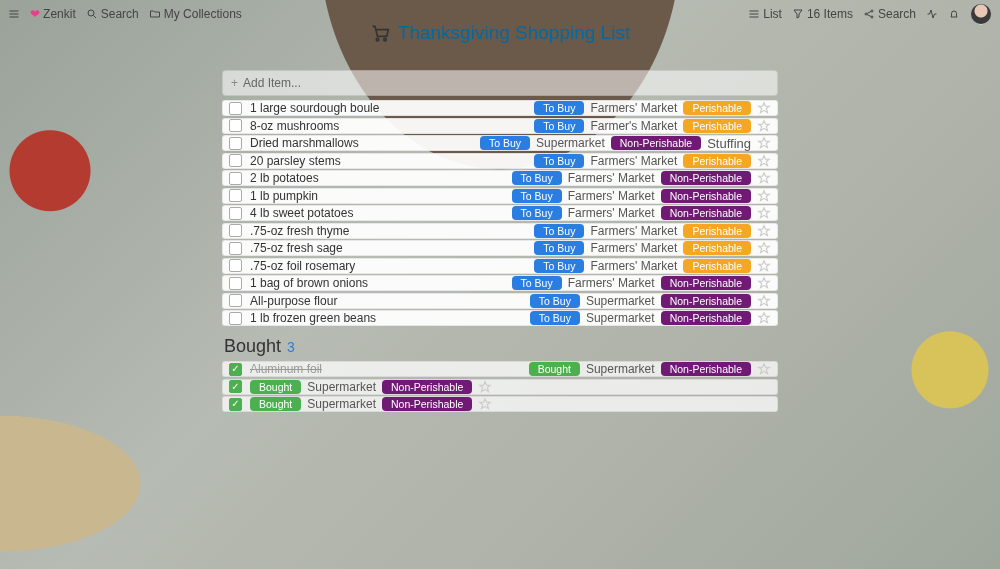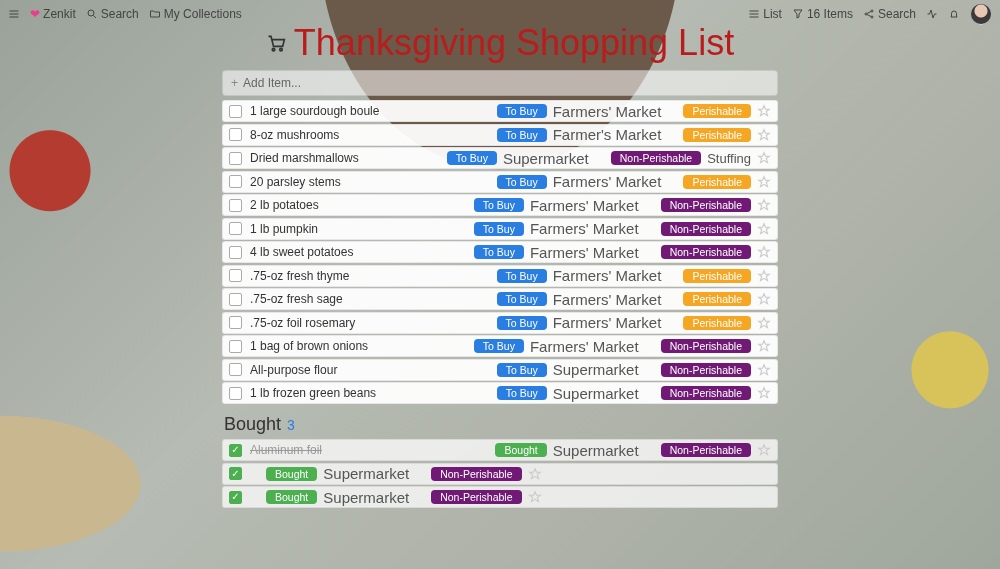--- a/index.html
+++ b/index.html
@@ -16,39 +16,39 @@
   }
   
   .topbar { position: absolute; top: 0; left: 0; right: 0; height: 28px; display: flex; align-items: center; padding: 0 8px; font-size: 12px; color: #444; z-index: 5; }
   .topbar .left, .topbar .right { display: flex; align-items: center; gap: 10px; }
   .topbar .left { flex: 1; }
   .topbar .item { display: flex; align-items: center; gap: 3px; cursor: pointer; }
   .topbar svg { width: 12px; height: 12px; }
   .avatar { width: 22px; height: 22px; border-radius: 50%; background: radial-gradient(circle at 50% 35%, #e8c8b5 0 6px, #3a3a3a 7px); border: 1px solid rgba(255,255,255,.6); }
   .heart { color: #e83e8c; }
   
-  .title-row { position: absolute; top: 22px; left: 0; right: 0; text-align: center; font-size: 36px; color: #b91c1c; display: flex; justify-content: center; align-items: center; gap: 8px; }
+  .title-row { position: absolute; top: 22px; left: 0; right: 0; text-align: center; font-size: 19px; color: #0369a1; display: flex; justify-content: center; align-items: center; gap: 8px; }
   .title-row svg { width: 20px; height: 20px; }
   
   .list-wrap { position: absolute; top: 70px; left: 222px; width: 556px; }
   .add-item { background: rgba(255,255,255,0.55); border: 1px solid rgba(0,0,0,.1); border-radius: 4px; height: 26px; display: flex; align-items: center; padding: 0 8px; font-size: 12px; color: #666; margin-bottom: 4px; cursor: text; }
   .add-item .plus { margin-right: 5px; color: #888; }
-  .row { background: rgba(255,255,255,0.94); border: 1px solid rgba(0,0,0,.08); border-radius: 3px; height: 22px; display: flex; align-items: center; padding: 0 6px; font-size: 12px; margin-bottom: 1.5px; cursor: pointer; }
+  .row { background: rgba(255,255,255,0.94); border: 1px solid rgba(0,0,0,.08); border-radius: 3px; height: 16px; display: flex; align-items: center; padding: 0 6px; font-size: 12px; margin-bottom: 1.5px; cursor: pointer; }
   .row.bought-row { background: rgba(255,255,255,0.75); }
   .chk { width: 13px; height: 13px; border: 1px solid #aaa; border-radius: 2px; background: #fff; margin-right: 8px; flex: none; display: flex; align-items: center; justify-content: center; }
   .chk.checked { background: #4caf50; border-color: #4caf50; color: #fff; font-size: 10px; line-height: 1; }
   .name { flex: 1; color: #333; }
   .name.struck { text-decoration: line-through; color: #999; }
   .tags { display: flex; align-items: center; gap: 6px; }
-  .pill { border-radius: 4px; padding: 1px 9px; font-size: 10.5px; color: #fff; white-space: nowrap; margin-left: 16px; }
+  .pill { border-radius: 4px; padding: 1px 9px; font-size: 10.5px; color: #fff; white-space: nowrap; }
   .pill.tobuy { background: #2a7de1; }
   .pill.bought { background: #4caf50; }
   .pill.perish { background: #f5a623; }
   .pill.nonperish { background: #701a75; }
-  .src { font-size: 15px; color: #555; white-space: nowrap; }
+  .src { font-size: 12px; color: #555; white-space: nowrap; }
   .extra { font-size: 13px; color: #555; white-space: nowrap; }
   .star { width: 14px; height: 14px; margin-left: 6px; color: #ccc; flex: none; }
   .section-head { display: flex; align-items: baseline; gap: 6px; margin: 10px 0 4px 2px; }
   .section-head .label { font-size: 18px; color: #333; }
   .section-head .count { font-size: 14px; color: #2a7de1; }
 </style>
 </head>
 <body>
 
 <div class="topbar">

